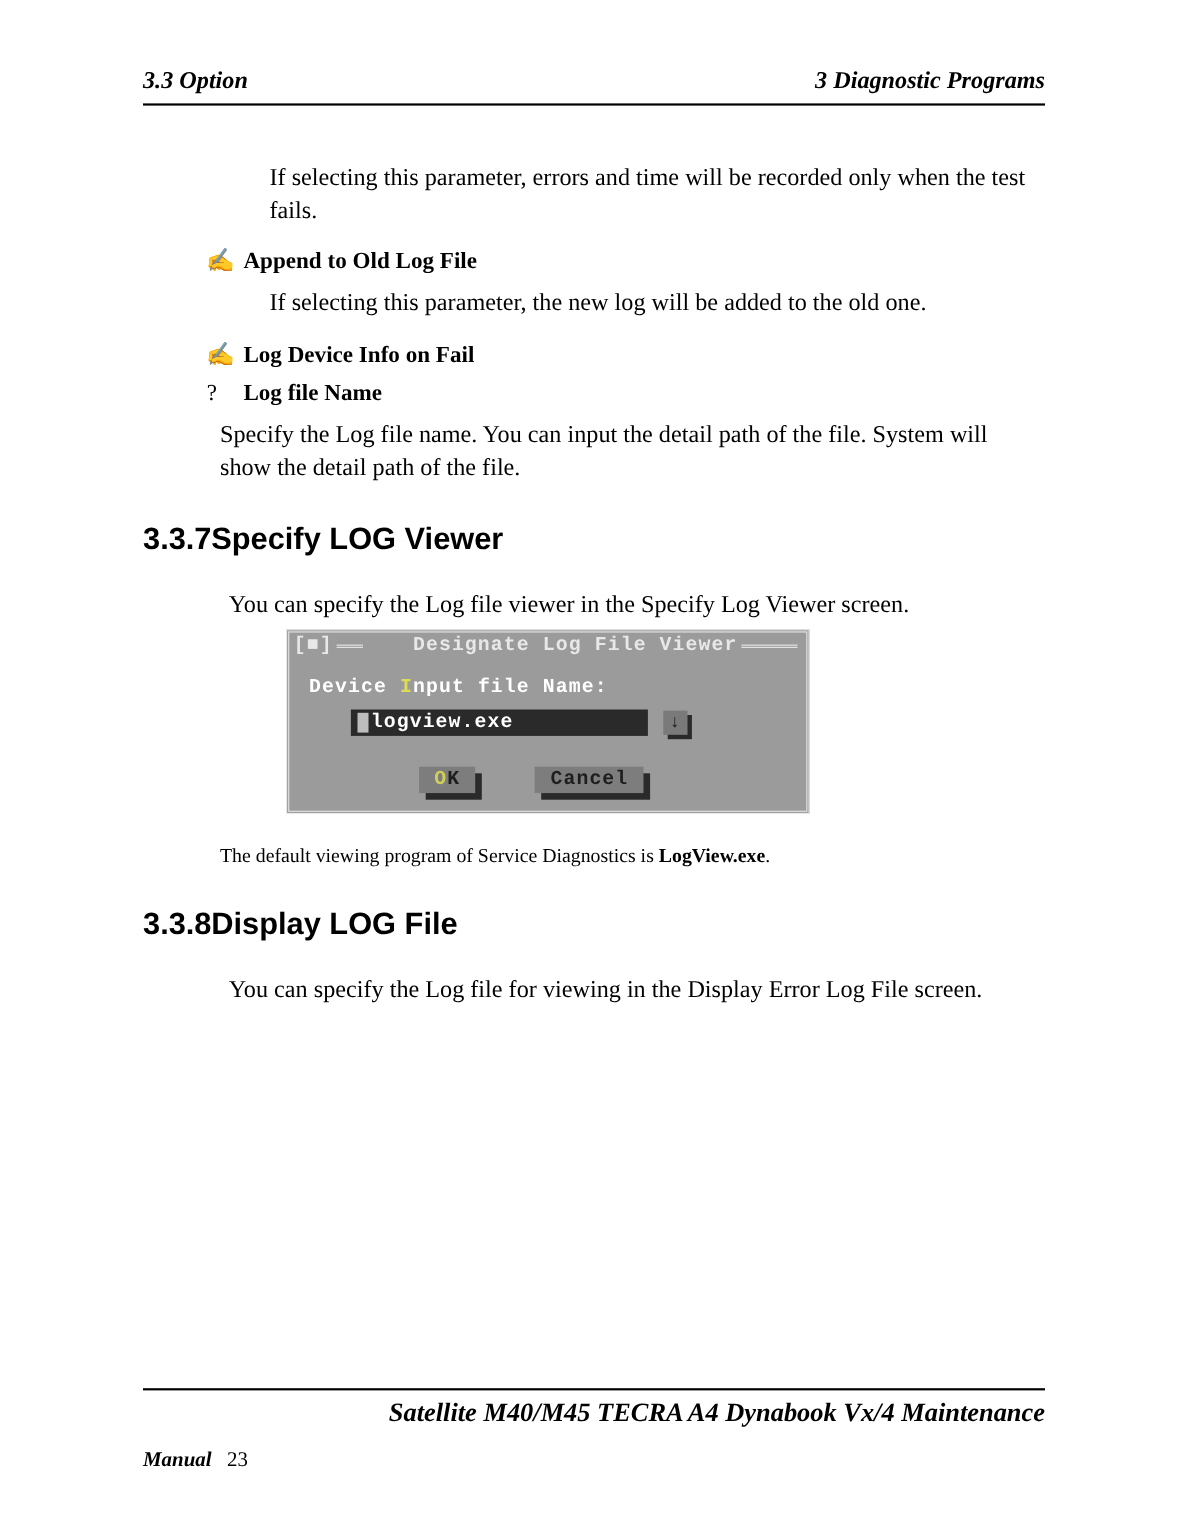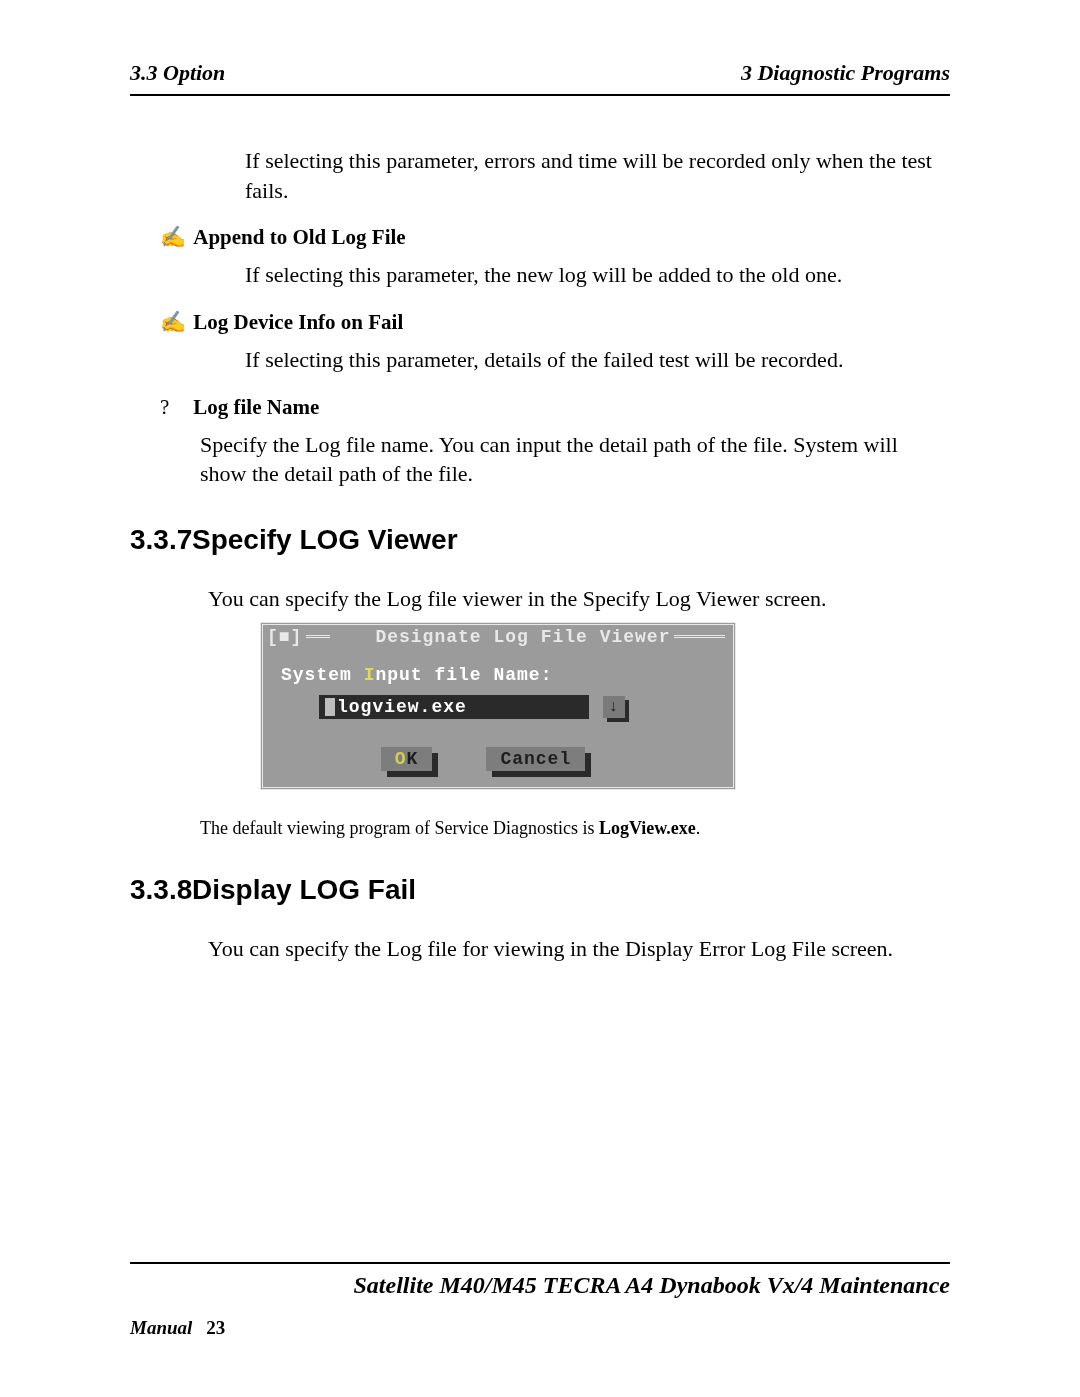--- a/index.html
+++ b/index.html
@@ -36,21 +36,21 @@
   .indent-body {
     margin-left: 115px;
     margin-bottom: 20px;
   }
   .indent-body2 {
     margin-left: 70px;
     margin-right: 10px;
     margin-bottom: 20px;
   }
   .bullet-line {
-    margin-left: 30px;
+    margin-left: 58px;
     margin-bottom: 10px;
     font-size: 21px;
   }
   .bullet-mark {
     display: inline-block;
     width: 28px;
     font-style: normal;
   }
   .bullet-label {
     font-weight: bold;
@@ -190,21 +190,21 @@
     font-size: 24px;
   }
   .footer-line2 {
     font-style: italic;
     font-weight: bold;
     font-size: 19px;
     margin-top: 18px;
   }
   .footer-line2 .pn {
     font-style: normal;
-    font-weight: bold;
+    font-weight: normal;
     margin-left: 14px;
   }
 </style>
 </head>
 <body>
 
 <div class="page">
 
   <div class="header-row">
     <span>3.3 Option</span>
@@ -217,21 +217,20 @@
   <div class="bullet-line">
     <span class="bullet-mark">✍</span>
     <span class="bullet-label">Append to Old Log File</span>
   </div>
   <div class="body-text indent-body">If selecting this parameter, the new log will be added to the old one.</div>
 
   <div class="bullet-line">
     <span class="bullet-mark">✍</span>
     <span class="bullet-label">Log Device Info on Fail</span>
   </div>
-  <div class="body-text indent-body">If selecting this parameter, details of the failed test will be recorded.</div>
 
   <div class="bullet-line">
     <span class="bullet-mark">?</span>
     <span class="bullet-label">Log file Name</span>
   </div>
   <div class="body-text indent-body2">Specify the Log file name. You can input the detail path of the file. System will show the detail path of the file.</div>
 
   <div class="section-heading">
     <span class="section-num">3.3.7</span><span>Specify LOG Viewer</span>
   </div>
@@ -239,21 +238,21 @@
 
   <div class="dialog-wrap">
     <div class="dialog">
       <div class="dialog-title-row">
         <span class="title-close">[■]</span>
         <span class="title-line short"></span>
         <span class="title-text">Designate Log File Viewer</span>
         <span class="title-line long"></span>
       </div>
       <div class="dialog-prompt">
-        <span>System </span><span class="hl">I</span><span>nput file Name:</span>
+        <span>Device </span><span class="hl">I</span><span>nput file Name:</span>
       </div>
       <div class="input-row">
         <div class="input-field">
           <span class="input-cursor"></span><span>logview.exe</span>
         </div>
         <div class="history-btn">
           <span>↓</span>
         </div>
       </div>
       <div class="btn-row">
@@ -266,21 +265,21 @@
         </div>
       </div>
     </div>
   </div>
 
   <div class="after-dialog">
     <span>The default viewing program of Service Diagnostics is </span><span class="bold">LogView.exe</span><span>.</span>
   </div>
 
   <div class="section-heading">
-    <span class="section-num">3.3.8</span><span>Display LOG Fail</span>
+    <span class="section-num">3.3.8</span><span>Display LOG File</span>
   </div>
   <div class="body-text" style="margin-left:78px;">You can specify the Log file for viewing in the Display Error Log File screen.</div>
 
   <div class="footer">
     <hr class="footer-rule">
     <div class="footer-line1">Satellite M40/M45 TECRA A4 Dynabook Vx/4  Maintenance</div>
     <div class="footer-line2">
       <span>Manual</span><span class="pn">23</span>
     </div>
   </div>

